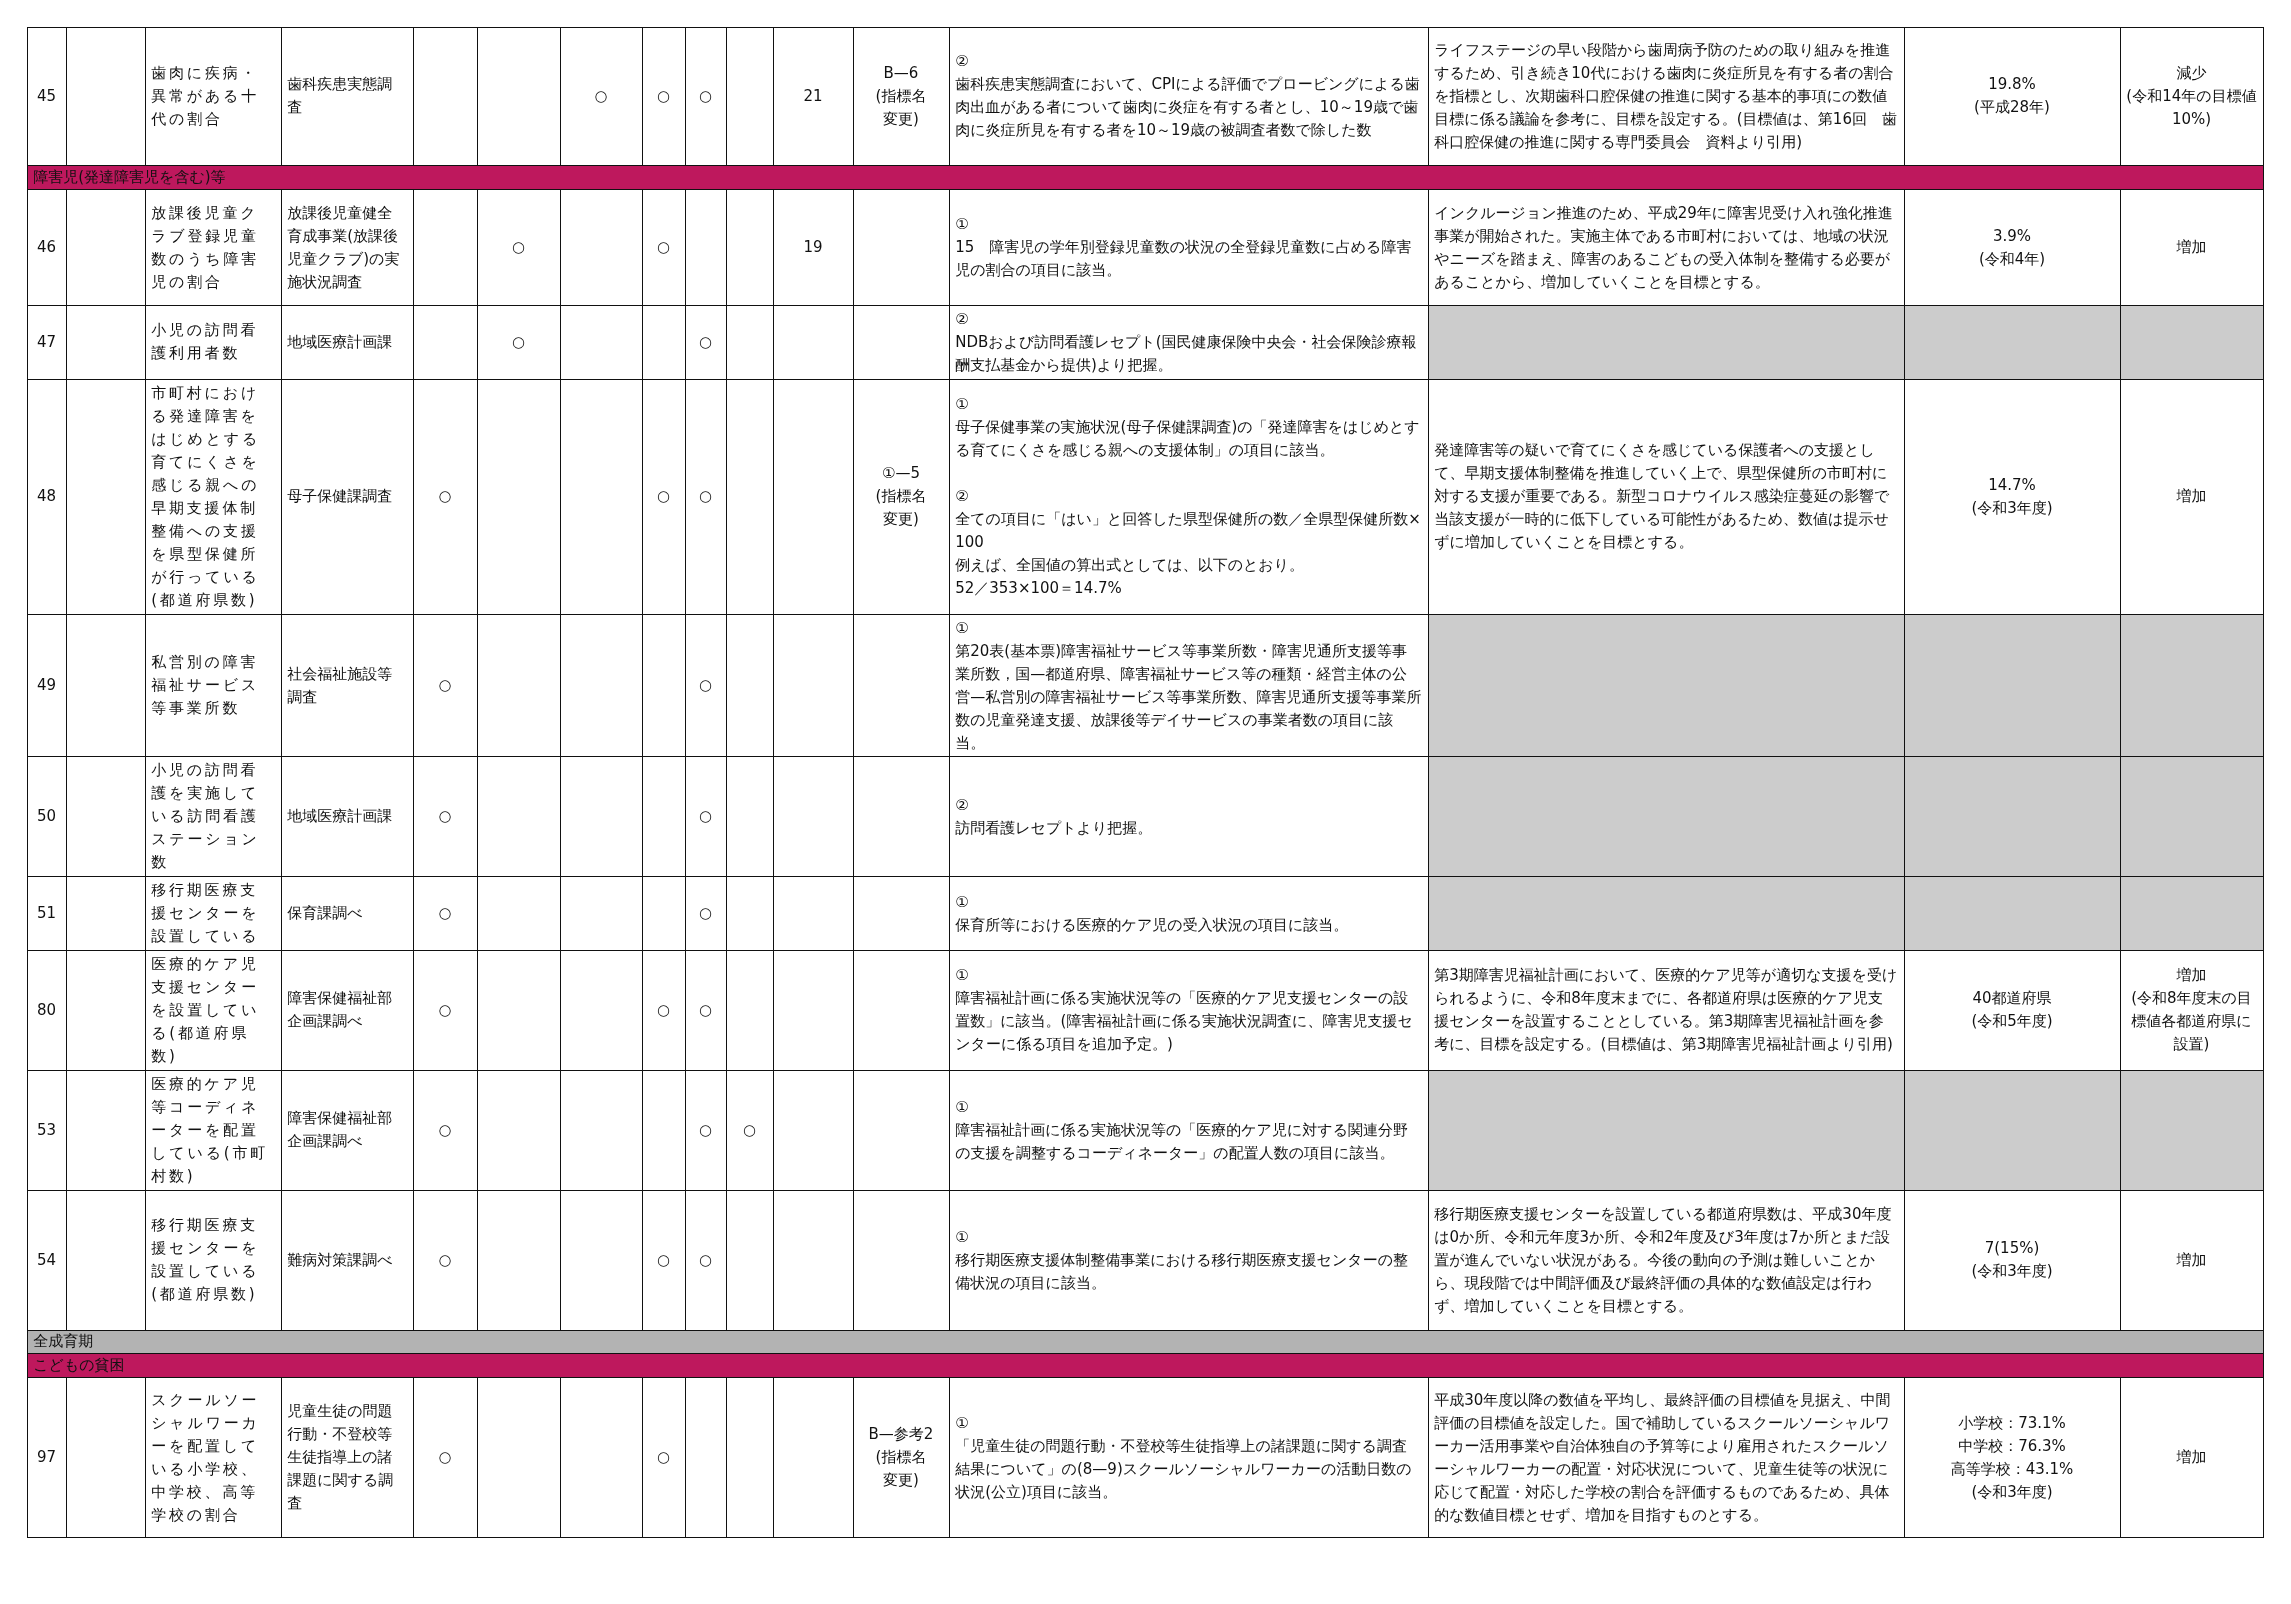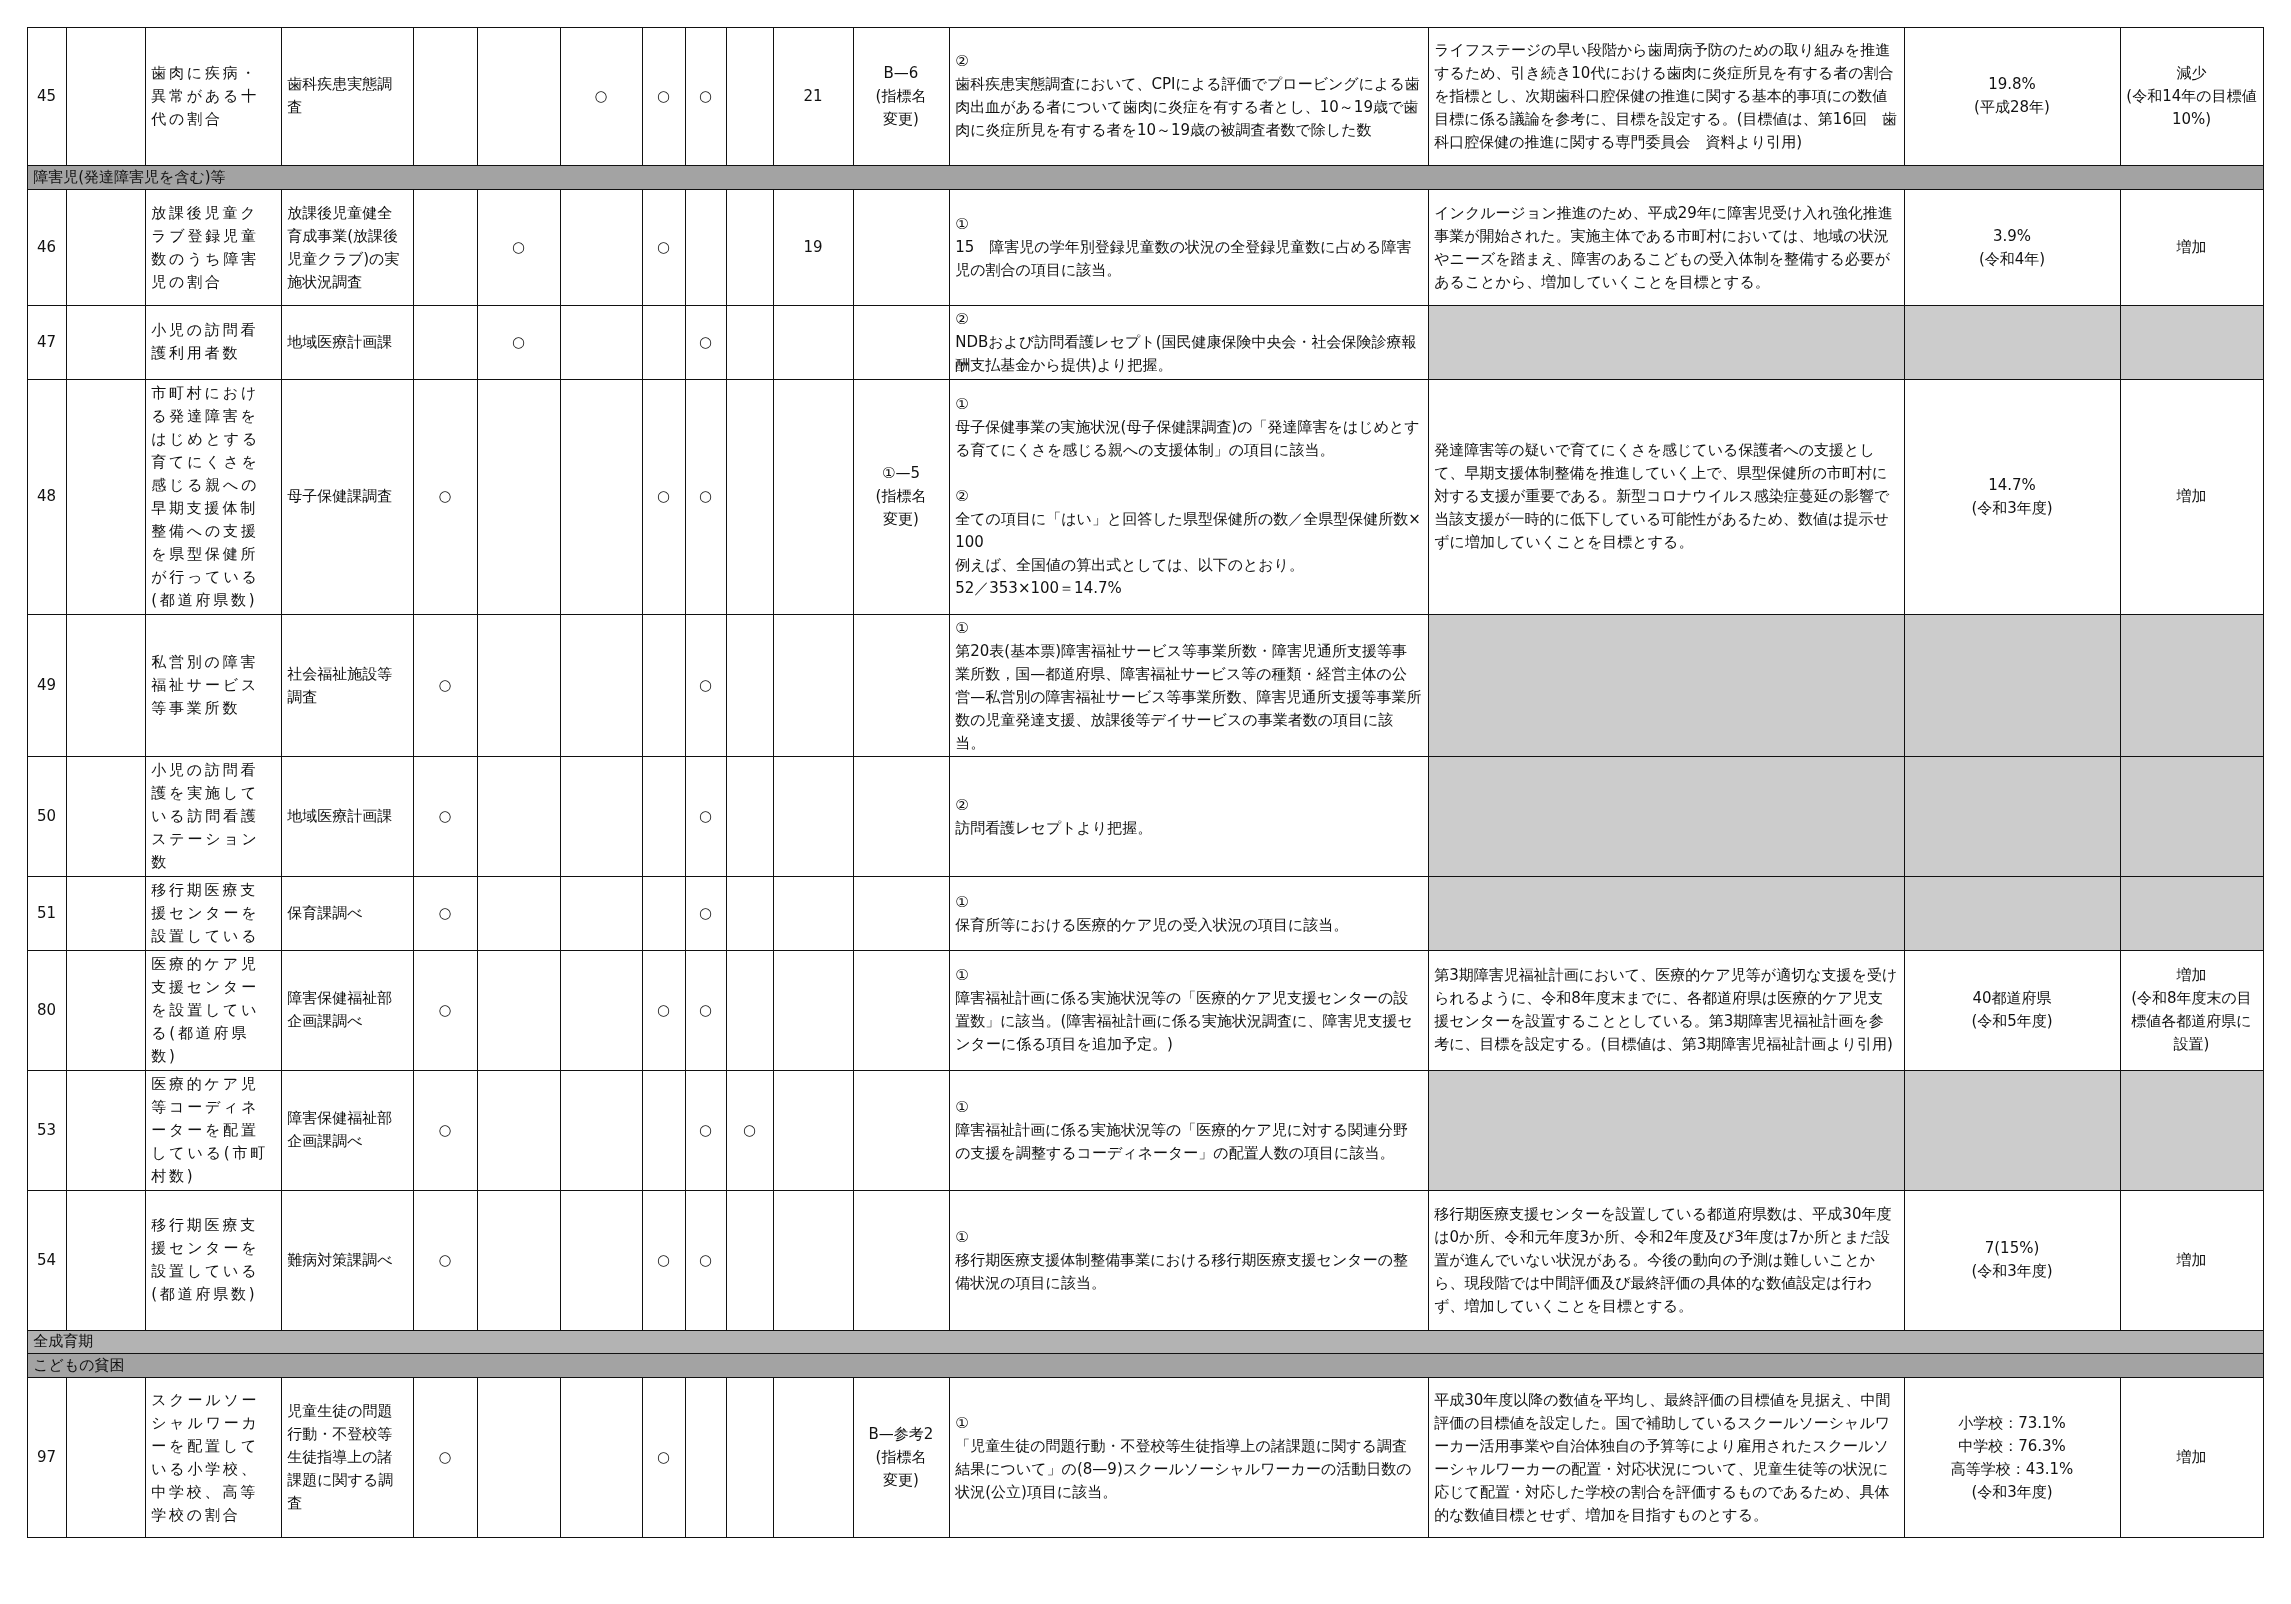--- a/index.html
+++ b/index.html
@@ -7,21 +7,21 @@
          font-family:"DejaVu Sans", "Liberation Sans", sans-serif; color:#111; }
   table.sheet { position:absolute; left:26.5px; top:26.5px; border-collapse:collapse;
                 table-layout:fixed; width:2237px; }
   table.sheet td { border:1.9px solid #111; padding:1.9px 5.7px; font-size:15px; line-height:23px;
                    vertical-align:middle; word-break:break-all; overflow:hidden; }
   td.num, td.mark, td.ref, td.val, td.tgt, td.center { text-align:center; }
   td.mark { font-size:19px; }
   td.desc, td.reason, td.name, td.src { text-align:left; }
   td.desc { vertical-align:middle; }
   td.grey { background:#cccccc; }
-  tr.section td { background:#a3a3a3; padding:0.9px 5.7px; font-size:15px; line-height:21px; }
+  tr.section td { background:#be185d; padding:0.9px 5.7px; font-size:15px; line-height:21px; }
   tr.section.dark td { background:#b3b3b3; }
   .pre { white-space:pre-line; }
   .name { letter-spacing:2.8px; }
 </style>
 </head>
 <body>
 
 <table class="sheet">
   <colgroup>
     <col style="width:39px">

